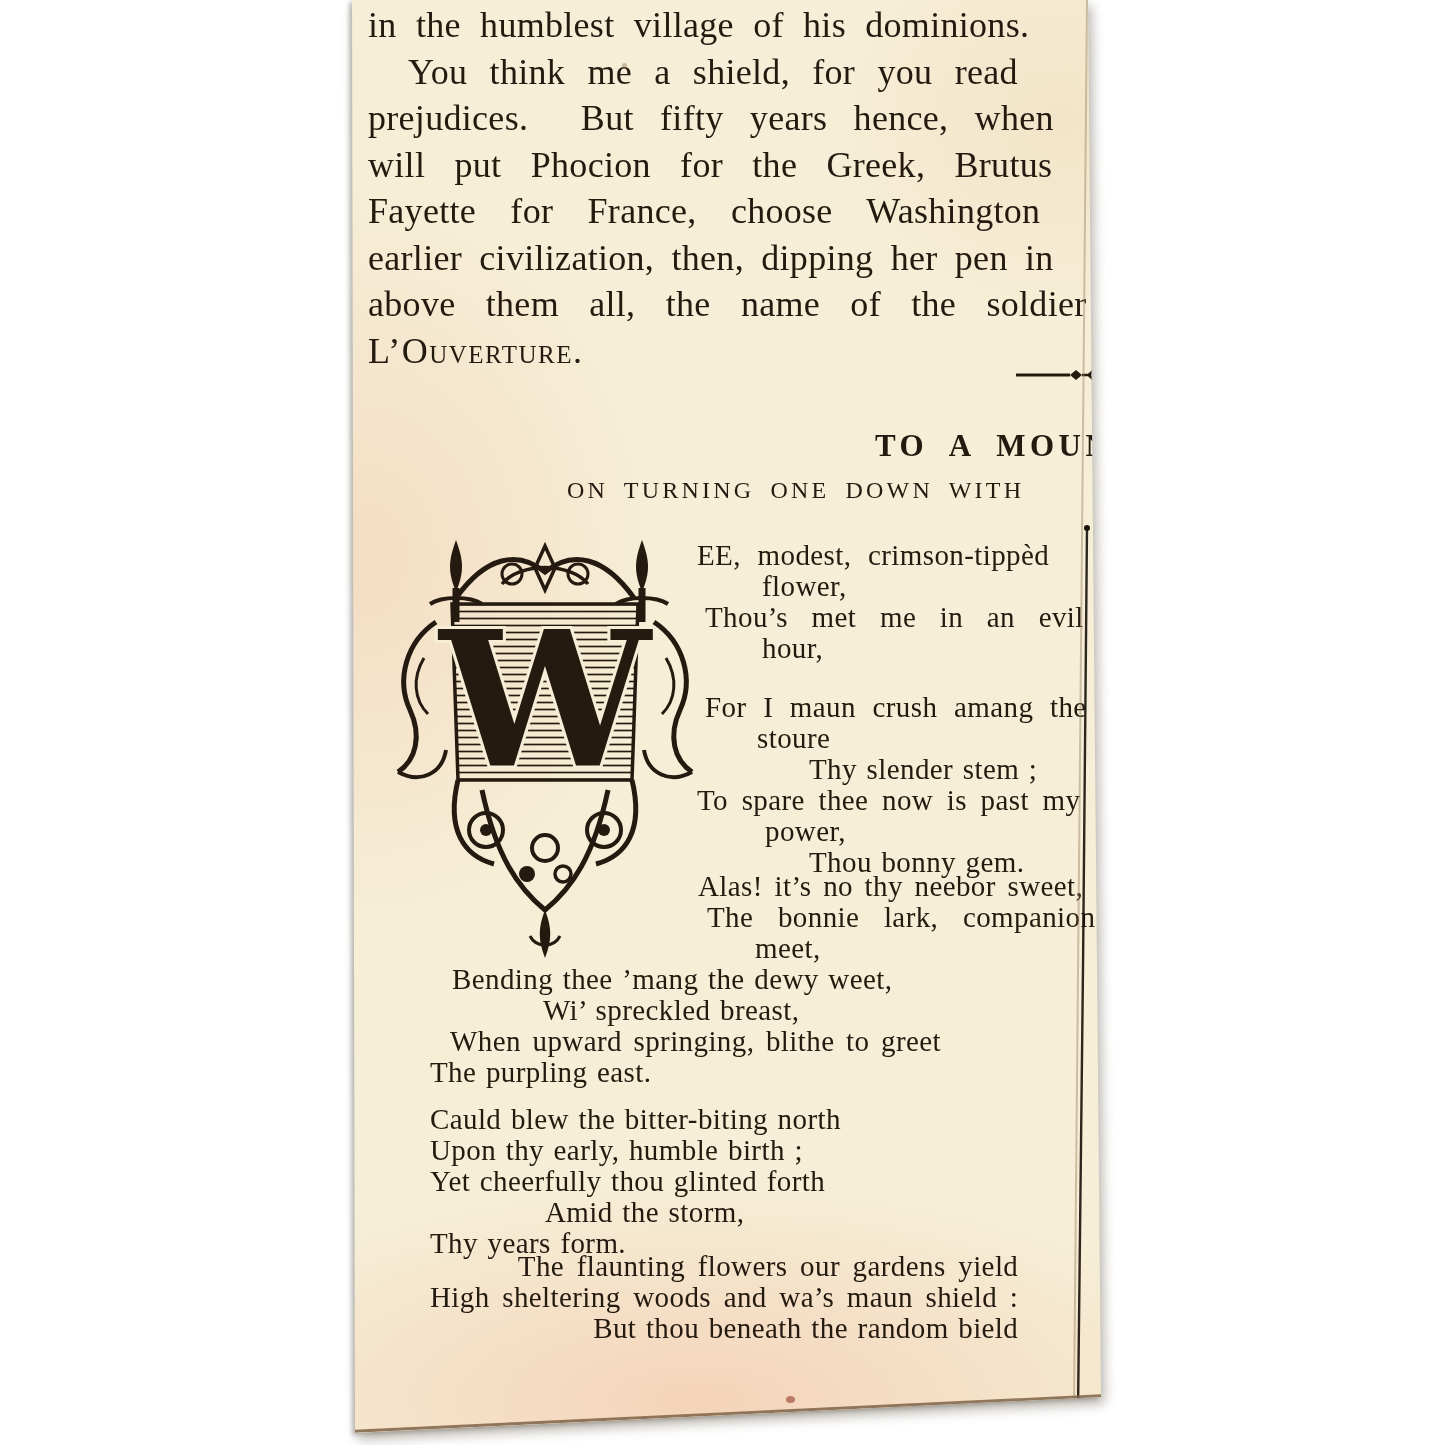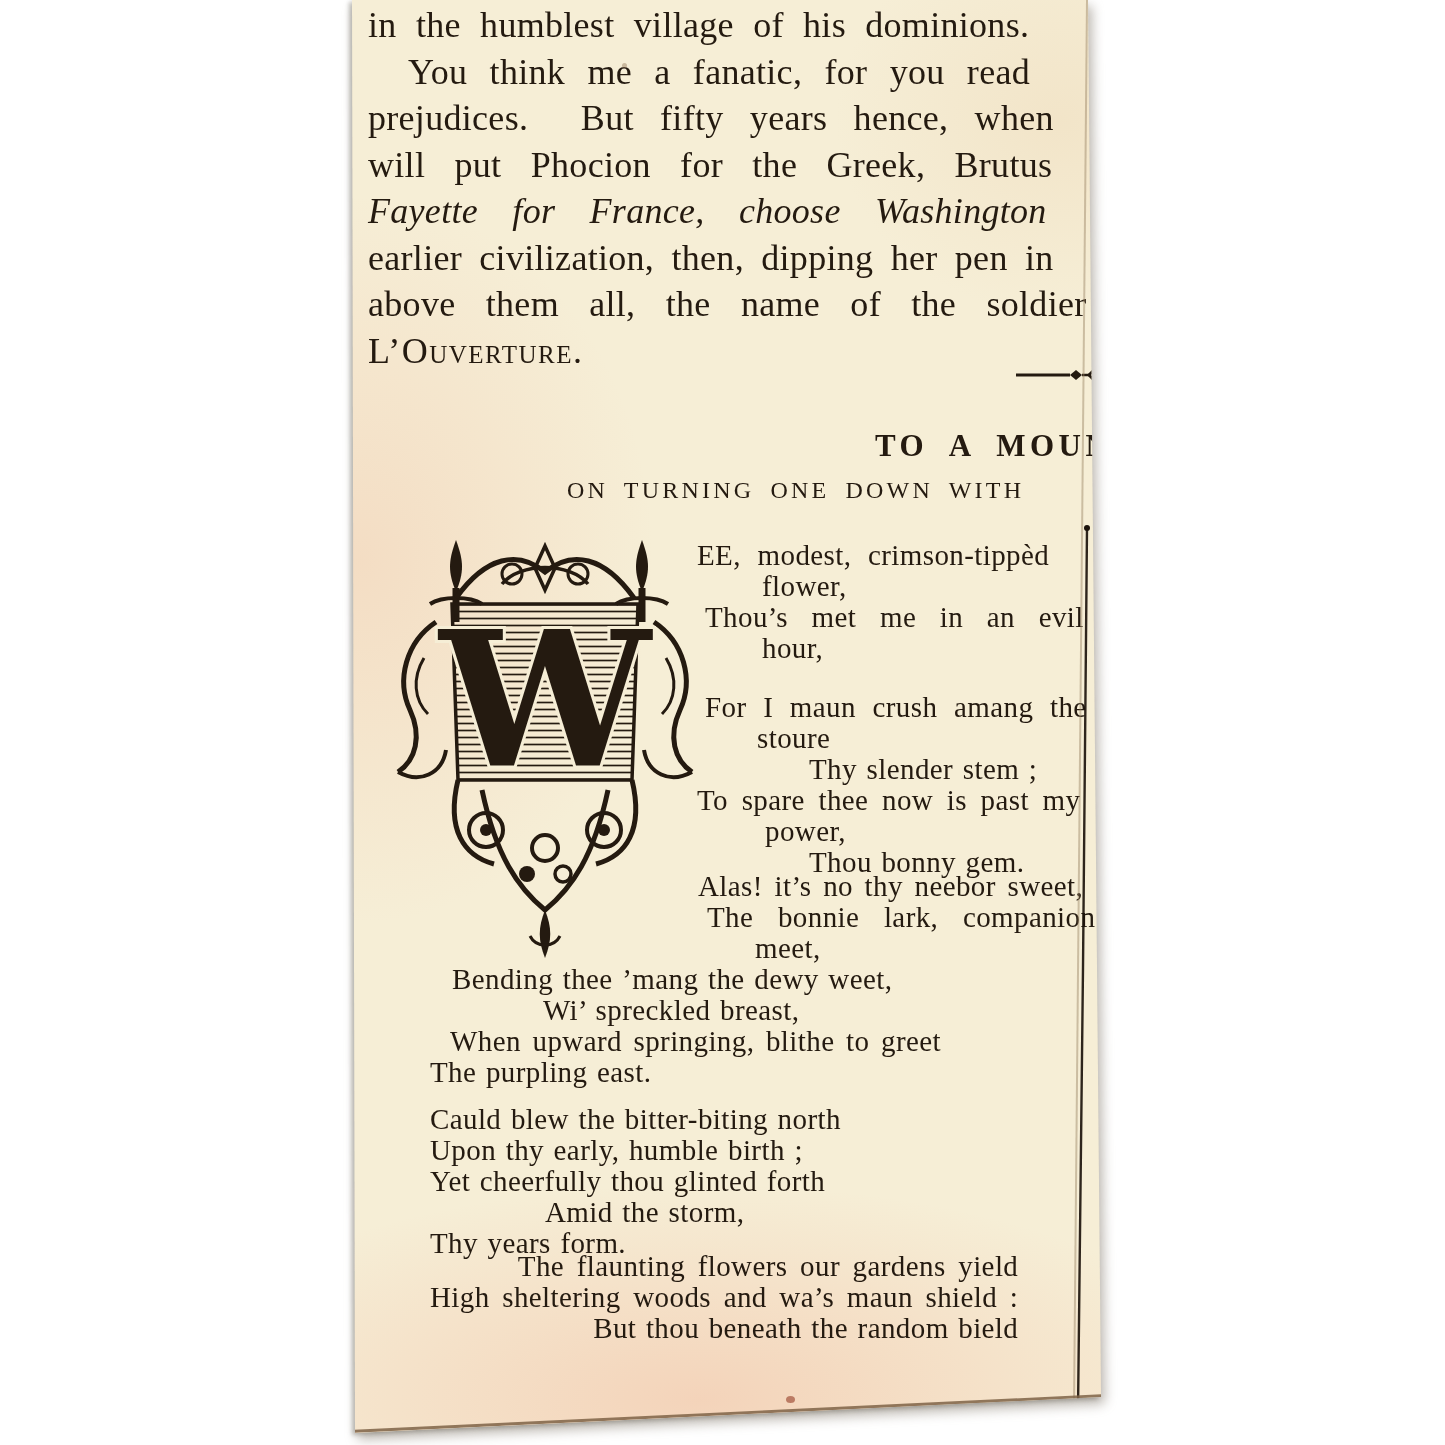--- a/index.html
+++ b/index.html
@@ -27,21 +27,21 @@
   .prose{
     position:absolute;left:368px;top:2px;width:760px;
     font-size:36px;line-height:46.5px;white-space:nowrap;
     letter-spacing:.3px;
   }
   .prose-line{height:46.5px;}
   .prose-line:nth-child(1){word-spacing:10px;}
   .prose-line:nth-child(2){word-spacing:13px;margin-left:40px;}
   .prose-line:nth-child(3){word-spacing:17px;}
   .prose-line:nth-child(4){word-spacing:20px;}
-  .prose-line:nth-child(5){word-spacing:25px;font-style:italic;}
+  .prose-line:nth-child(5){word-spacing:25px;}
   .prose-line:nth-child(6){word-spacing:8px;}
   .prose-line:nth-child(7){word-spacing:21px;}
   .prose-line:nth-child(8){word-spacing:2px;font-variant:small-caps;letter-spacing:1.5px;}
   
   .divider{position:absolute;left:1016px;top:364px;width:90px;height:22px;}
   
   .poem-title{
     position:absolute;left:875px;top:428px;white-space:nowrap;
     font-size:31px;font-weight:bold;letter-spacing:4.5px;word-spacing:10px;
   }
@@ -96,21 +96,21 @@
 </style>
 </head>
 <body>
 
 <div class="scan">
   <div class="shadow-wrap">
     <div class="paper">
 
       <div class="prose">
         <div class="prose-line">in the humblest village of his dominions.</div>
-        <div class="prose-line">You think me a fanatic, for you read</div>
+        <div class="prose-line">You think me a shield, for you read</div>
         <div class="prose-line">prejudices.&nbsp; But fifty years hence, when</div>
         <div class="prose-line">will put Phocion for the Greek, Brutus</div>
         <div class="prose-line">Fayette for France, choose Washington</div>
         <div class="prose-line">earlier civilization, then, dipping her pen in</div>
         <div class="prose-line">above them all, the name of the soldier</div>
         <div class="prose-line">L’Ouverture.</div>
       </div>
 
       <svg class="divider" viewBox="0 0 90 22">
         <line x1="0" y1="11" x2="54" y2="11" stroke="#241a10" stroke-width="3"></line>

